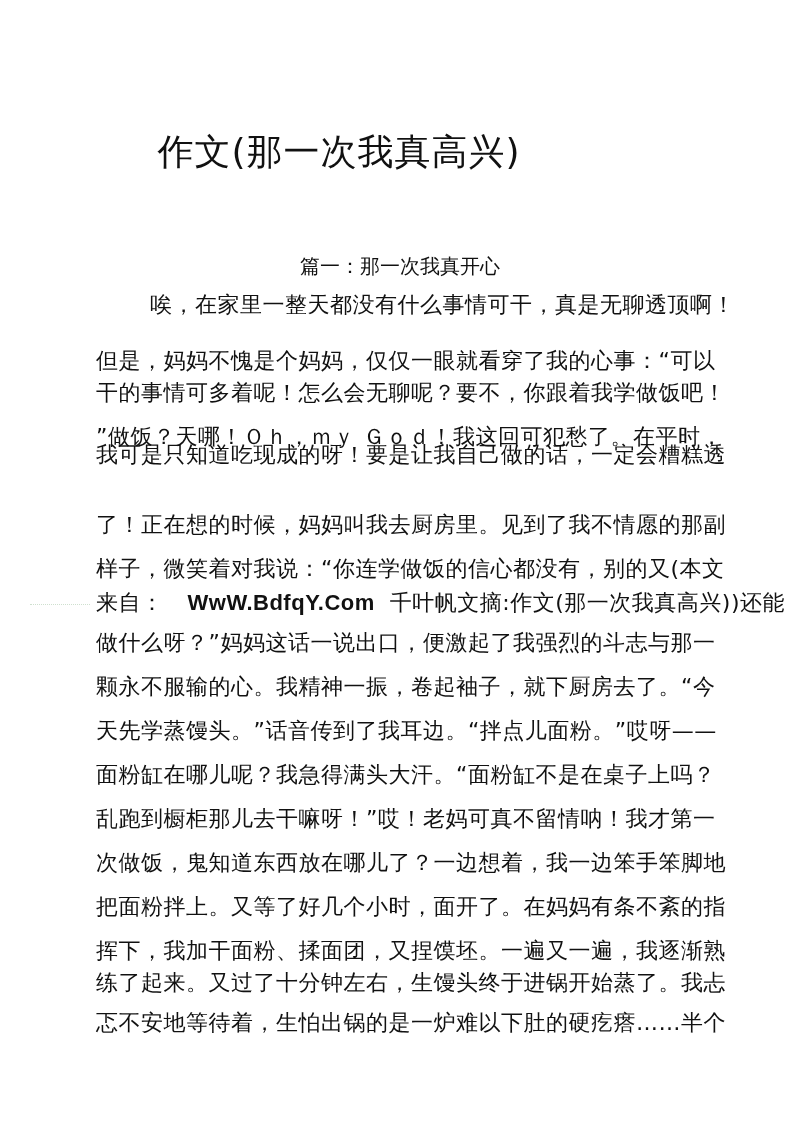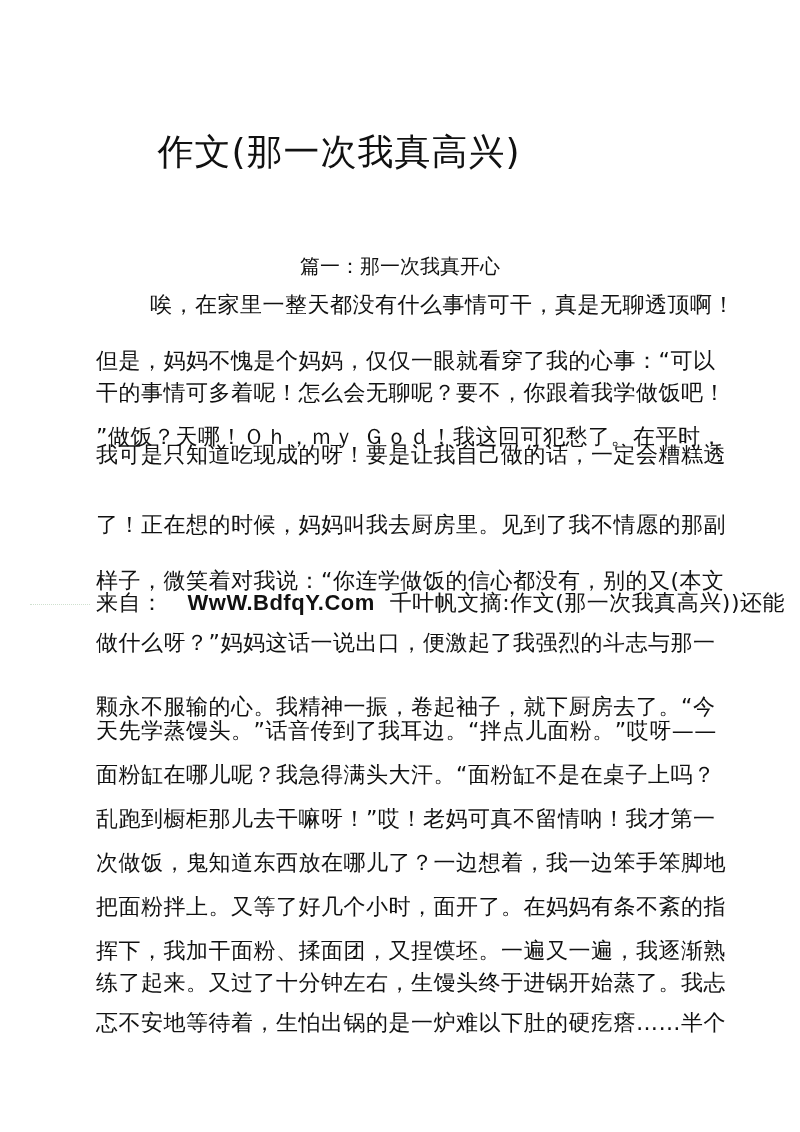--- a/index.html
+++ b/index.html
@@ -19,26 +19,26 @@
 <div class="subtitle">篇一：那一次我真开心</div>
 
 <div class="dotline"></div>
 
 <div class="line indent" style="top:290px;">唉，在家里一整天都没有什么事情可干，真是无聊透顶啊！</div>
 <div class="line" style="top:346px;">但是，妈妈不愧是个妈妈，仅仅一眼就看穿了我的心事：“可以</div>
 <div class="line" style="top:378px;">干的事情可多着呢！怎么会无聊呢？要不，你跟着我学做饭吧！</div>
 <div class="line" style="top:422px;">”做饭？天哪！Ｏｈ，ｍｙ Ｇｏｄ！我这回可犯愁了。在平时，</div>
 <div class="line" style="top:440px;">我可是只知道吃现成的呀！要是让我自己做的话，一定会糟糕透</div>
 <div class="line" style="top:510px;">了！正在想的时候，妈妈叫我去厨房里。见到了我不情愿的那副</div>
-<div class="line" style="top:554px;margin-top:12px;">样子，微笑着对我说：“你连学做饭的信心都没有，别的又(本文</div>
+<div class="line" style="top:554px;">样子，微笑着对我说：“你连学做饭的信心都没有，别的又(本文</div>
 <div class="line" style="top:588px;">
   <span>来自：</span><span class="bold-url">WwW.BdfqY.Com</span><span style="white-space:pre;">  千叶帆文摘:作文(那一次我真高兴))还能</span>
 </div>
 <div class="line" style="top:628px;">做什么呀？”妈妈这话一说出口，便激起了我强烈的斗志与那一</div>
-<div class="line" style="top:672px;margin-top:20px;">颗永不服输的心。我精神一振，卷起袖子，就下厨房去了。“今</div>
+<div class="line" style="top:672px;">颗永不服输的心。我精神一振，卷起袖子，就下厨房去了。“今</div>
 <div class="line" style="top:716px;">天先学蒸馒头。”话音传到了我耳边。“拌点儿面粉。”哎呀——</div>
 <div class="line" style="top:760px;">面粉缸在哪儿呢？我急得满头大汗。“面粉缸不是在桌子上吗？</div>
 <div class="line" style="top:804px;">乱跑到橱柜那儿去干嘛呀！”哎！老妈可真不留情呐！我才第一</div>
 <div class="line" style="top:848px;">次做饭，鬼知道东西放在哪儿了？一边想着，我一边笨手笨脚地</div>
 <div class="line" style="top:892px;">把面粉拌上。又等了好几个小时，面开了。在妈妈有条不紊的指</div>
 <div class="line" style="top:936px;">挥下，我加干面粉、揉面团，又捏馍坯。一遍又一遍，我逐渐熟</div>
 <div class="line" style="top:968px;">练了起来。又过了十分钟左右，生馒头终于进锅开始蒸了。我忐</div>
 <div class="line" style="top:1008px;">忑不安地等待着，生怕出锅的是一炉难以下肚的硬疙瘩……半个</div>
 
 </body></html>

